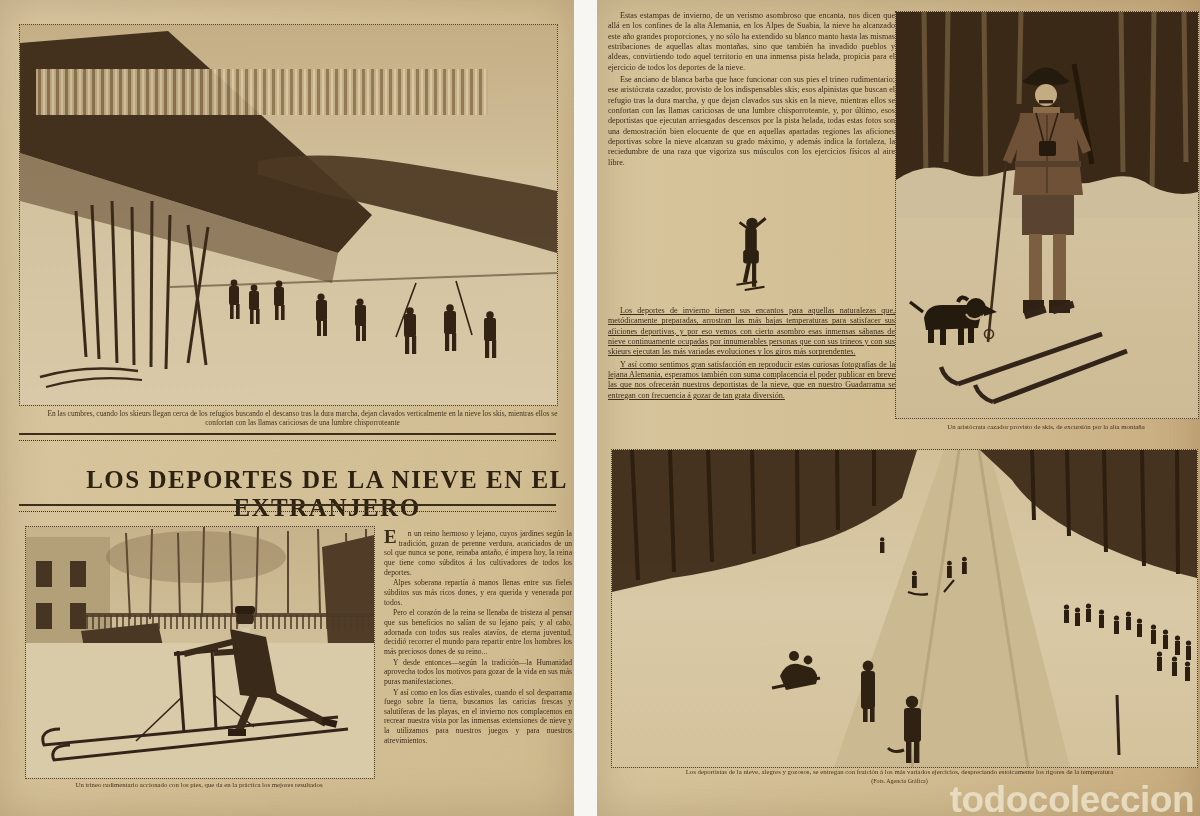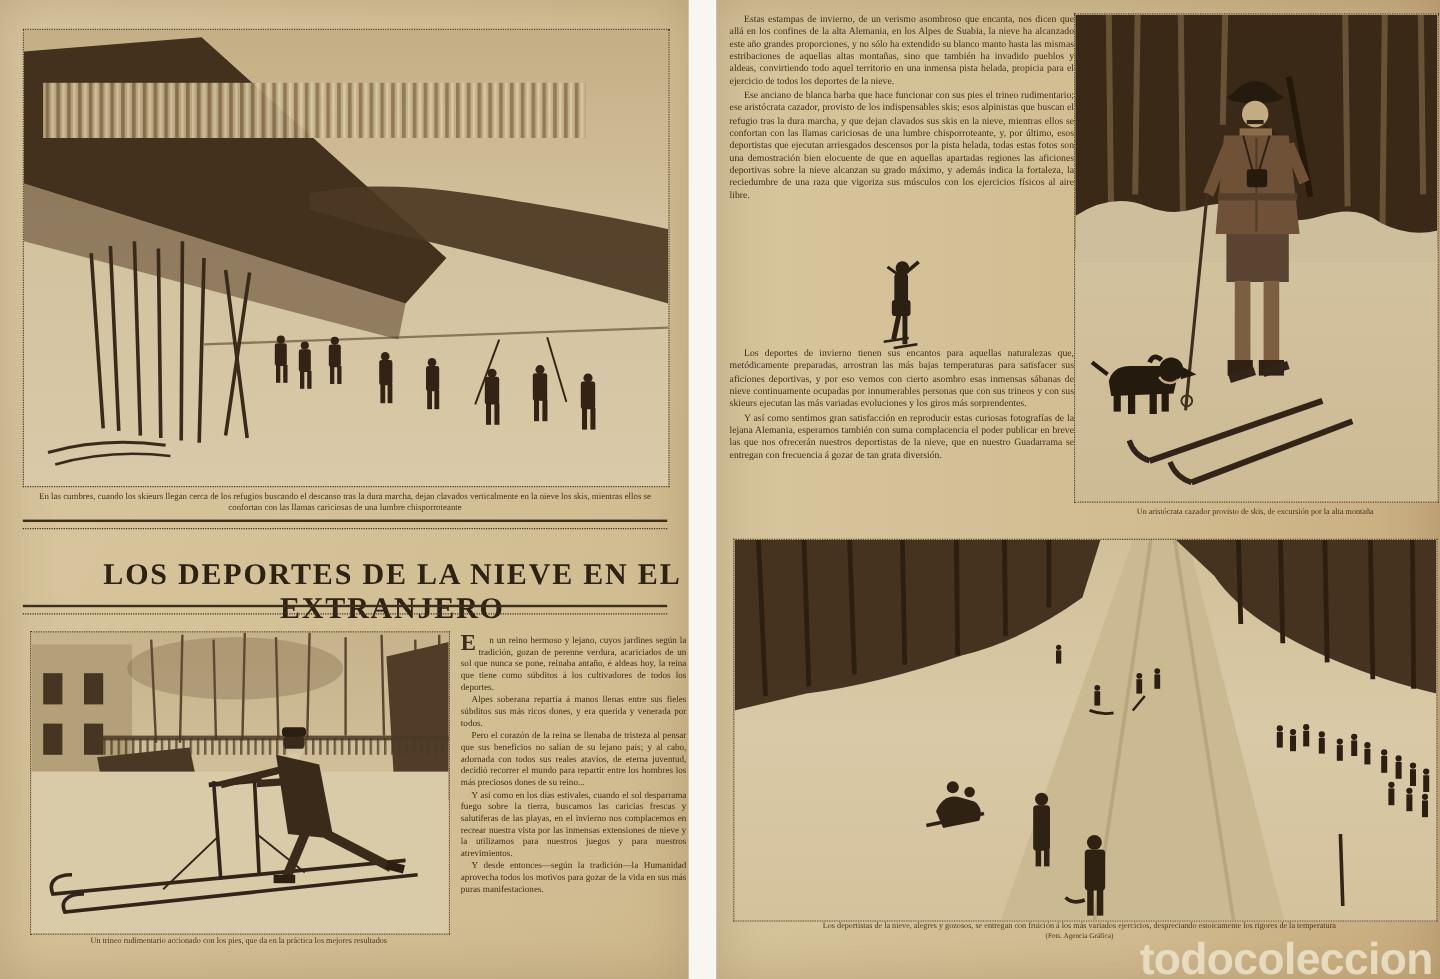--- a/index.html
+++ b/index.html
@@ -131,21 +131,21 @@
         </g>
         <g stroke="#322314" stroke-width="1.6">
           <line x1="396" y1="258" x2="376" y2="312"></line>
             <line x1="436" y1="256" x2="452" y2="310"></line>
         </g>
 
         <path d="M20,352 q46,-13 98,-6" stroke="#3a2a1a" stroke-width="2.6" fill="none"></path>
         <path d="M26,362 q46,-13 96,-7" stroke="#3a2a1a" stroke-width="2.2" fill="none"></path>
       </svg>
     </div>
-    <div class="caption cap-sm" style="left:19px;top:409px;width:537px;">En las cumbres, cuando los skieurs llegan cerca de los refugios buscando el descanso tras la dura marcha, dejan clavados verticalmente en la nieve los skis, mientras ellos se confortan con las llamas cariciosas de una lumbre chisporroteante</div>
+    <div class="caption cap-sm" style="left:34px;top:409px;width:537px;">En las cumbres, cuando los skieurs llegan cerca de los refugios buscando el descanso tras la dura marcha, dejan clavados verticalmente en la nieve los skis, mientras ellos se confortan con las llamas cariciosas de una lumbre chisporroteante</div>
 
     <div class="rule-double" style="left:19px;top:433px;width:537px;"></div>
     <div class="headline" style="top:466px;">LOS DEPORTES DE LA NIEVE EN EL EXTRANJERO</div>
     <div class="rule-double" style="left:19px;top:504px;width:537px;"></div>
 
     <div class="photo" style="left:25px;top:526px;width:348px;height:251px;">
       <svg viewBox="0 0 348 251" preserveAspectRatio="none">
         <defs>
           <linearGradient id="p2bg" x1="0" y1="0" x2="0" y2="1">
             <stop offset="0" stop-color="#c6b38b"></stop>
@@ -209,25 +209,25 @@
           <line x1="228" y1="168" x2="212" y2="206" stroke="#3a2a1a" stroke-width="8"></line>
           <rect x="202" y="202" width="18" height="7" fill="#2c1f12"></rect>
           <line x1="246" y1="168" x2="300" y2="196" stroke="#3a2a1a" stroke-width="8"></line>
           <rect x="296" y="192" width="15" height="7" fill="#2c1f12" transform="rotate(14 303 195)"></rect>
         </g>
       </svg>
     </div>
     <div class="caption cap-xs" style="left:25px;top:781px;width:348px;">Un trineo rudimentario accionado con los pies, que da en la práctica los mejores resultados</div>
 
     <div class="bodytext col-left" style="left:384px;top:529px;width:188px;height:262px;">
-      <p class="nodent"><span class="dropcap">E</span><span>n un reino hermoso y lejano, cuyos jardines según la tradición, gozan de perenne verdura, acariciados de un sol que nunca se pone, reinaba antaño, é aldeas hoy, la reina que tiene como súbditos á los cultivadores de todos los deportes.</span></p>
+      <p class="nodent"><span class="dropcap">E</span><span>n un reino hermoso y lejano, cuyos jardines según la tradición, gozan de perenne verdura, acariciados de un sol que nunca se pone, reinaba antaño, é impera hoy, la reina que tiene como súbditos á los cultivadores de todos los deportes.</span></p>
       <p>Alpes soberana repartía á manos llenas entre sus fieles súbditos sus más ricos dones, y era querida y venerada por todos.</p>
       <p>Pero el corazón de la reina se llenaba de tristeza al pensar que sus beneficios no salían de su lejano país; y al cabo, adornada con todos sus reales atavíos, de eterna juventud, decidió recorrer el mundo para repartir entre los hombres los más preciosos dones de su reino...</p>
+      <p>Y desde entonces—según la tradición—la Humanidad aprovecha todos los motivos para gozar de la vida en sus más puras manifestaciones.</p>
       <p>Y así como en los días estivales, cuando el sol desparrama fuego sobre la tierra, buscamos las caricias frescas y salutíferas de las playas, en el invierno nos complacemos en recrear nuestra vista por las inmensas extensiones de nieve y la utilizamos para nuestros juegos y para nuestros atrevimientos.</p>
-      <p>Y desde entonces—según la tradición—la Humanidad aprovecha todos los motivos para gozar de la vida en sus más puras manifestaciones.</p>
     </div>
   </div>
 
   <div class="gap"></div>
 
   <div class="page page-right">
 
     <div class="bodytext col-right" style="left:11px;top:11px;width:287px;">
       <p>Estas estampas de invierno, de un verismo asombroso que encanta, nos dicen que allá en los confines de la alta Alemania, en los Alpes de Suabia, la nieve ha alcanzado este año grandes proporciones, y no sólo ha extendido su blanco manto hasta las mismas estribaciones de aquellas altas montañas, sino que también ha invadido pueblos y aldeas, convirtiendo todo aquel territorio en una inmensa pista helada, propicia para el ejercicio de todos los deportes de la nieve.</p>
       <p>Ese anciano de blanca barba que hace funcionar con sus pies el trineo rudimentario; ese aristócrata cazador, provisto de los indispensables skis; esos alpinistas que buscan el refugio tras la dura marcha, y que dejan clavados sus skis en la nieve, mientras ellos se confortan con las llamas cariciosas de una lumbre chisporroteante, y, por último, esos deportistas que ejecutan arriesgados descensos por la pista helada, todas estas fotos son una demostración bien elocuente de que en aquellas apartadas regiones las aficiones deportivas sobre la nieve alcanzan su grado máximo, y además indica la fortaleza, la reciedumbre de una raza que vigoriza sus músculos con los ejercicios físicos al aire libre.</p>
@@ -242,21 +242,21 @@
           <rect x="20" y="15" width="10" height="23" rx="2"></rect>
           <rect x="18" y="36" width="14" height="12" rx="2"></rect>
           <line x1="23" y1="48" x2="19" y2="67" stroke-width="4"></line>
           <line x1="28" y1="48" x2="28" y2="71" stroke-width="4"></line>
           <line x1="11" y1="69" x2="31" y2="66" stroke-width="2"></line>
           <line x1="19" y1="74" x2="38" y2="71" stroke-width="2"></line>
         </g>
       </svg>
     </div>
 
-    <div class="bodytext col-right" style="left:11px;top:290px;width:287px;">
+    <div class="bodytext col-right" style="left:11px;top:306px;width:287px;text-decoration:underline;">
       <p>Los deportes de invierno tienen sus encantos para aquellas naturalezas que, metódicamente preparadas, arrostran las más bajas temperaturas para satisfacer sus aficiones deportivas, y por eso vemos con cierto asombro esas inmensas sábanas de nieve continuamente ocupadas por innumerables personas que con sus trineos y con sus skieurs ejecutan las más variadas evoluciones y los giros más sorprendentes.</p>
       <p>Y así como sentimos gran satisfacción en reproducir estas curiosas fotografías de la lejana Alemania, esperamos también con suma complacencia el poder publicar en breve las que nos ofrecerán nuestros deportistas de la nieve, que en nuestro Guadarrama se entregan con frecuencia á gozar de tan grata diversión.</p>
     </div>
 
     <div class="photo" style="left:298px;top:11px;width:302px;height:406px;">
       <svg viewBox="0 0 302 406" preserveAspectRatio="none">
         <defs>
           <linearGradient id="p3snow" x1="0" y1="0" x2="0" y2="1">
             <stop offset="0" stop-color="#d8c8a6"></stop>
               <stop offset="1" stop-color="#cdbb95"></stop>

